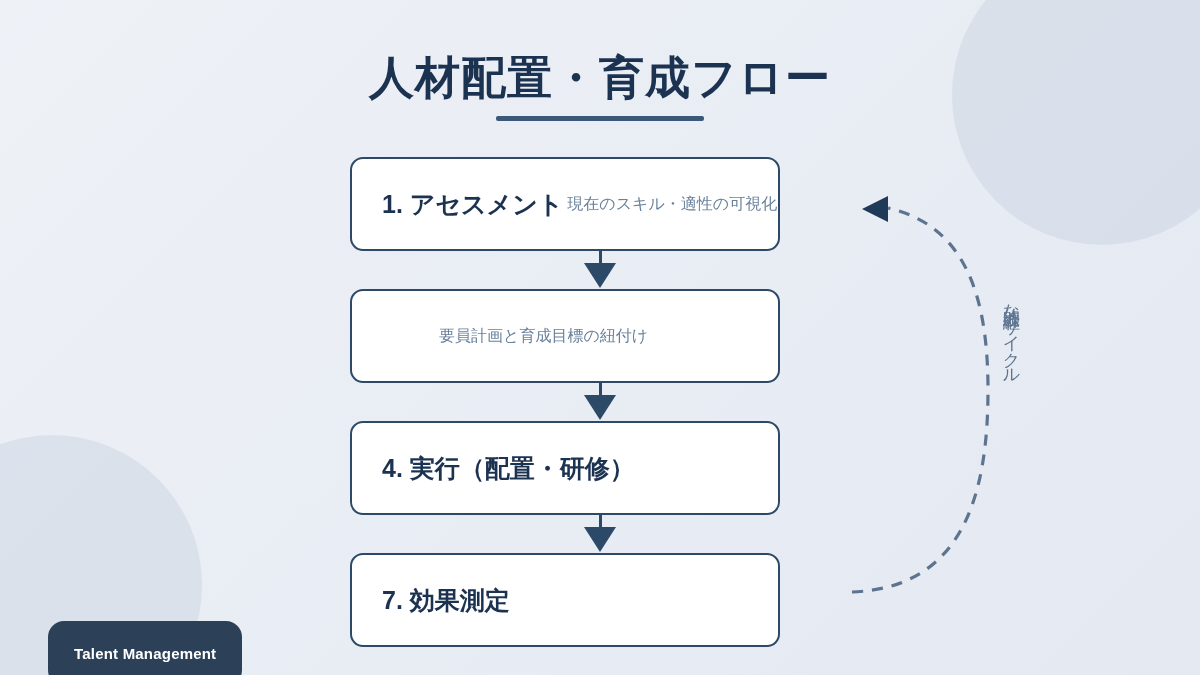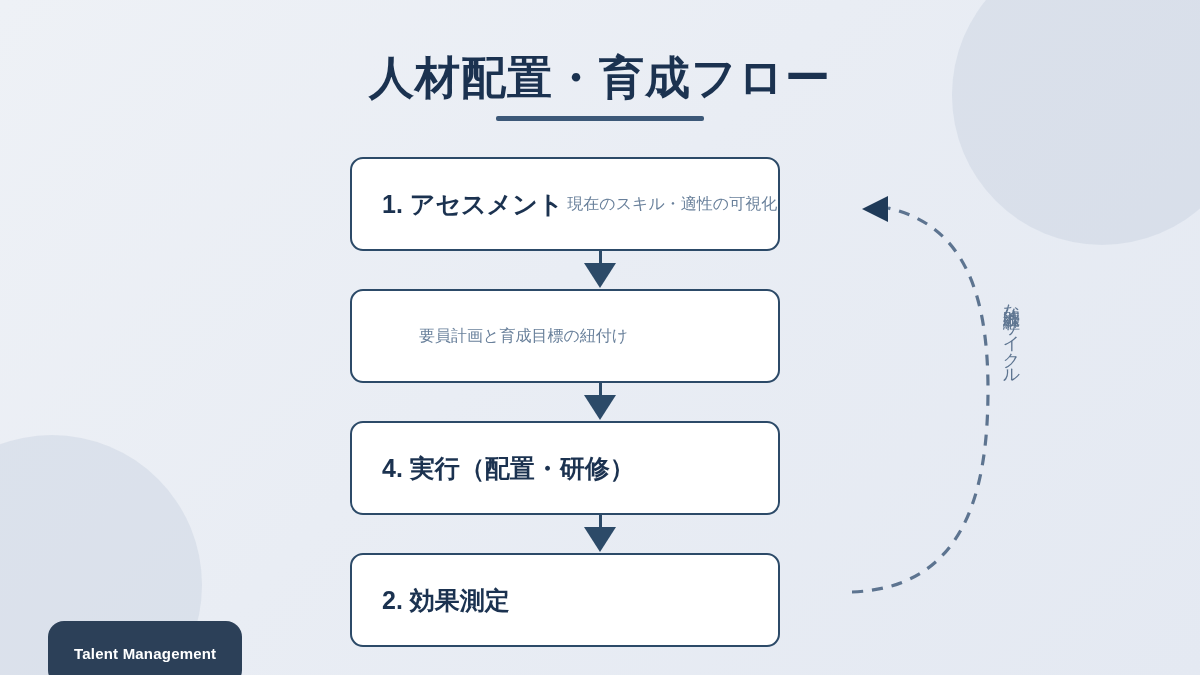--- a/index.html
+++ b/index.html
@@ -99,21 +99,21 @@
     color: #69809b;
     white-space: nowrap;
     flex: 0 0 auto;
     margin-left: 18px;
   }
   
   .step-box.overflow .step-desc {
     margin-left: 4px;
   }
   .step-box.wide-gap .step-desc {
-    margin-left: 37px;
+    margin-left: 57px;
   }
 
   
   .connector {
     position: relative;
     height: 38px;
     width: 500px;
   }
   .connector .stem {
     position: absolute;
@@ -214,20 +214,20 @@
     <div class="step-box overflow">
       <span class="step-label">4. 実行（配置・研修）</span>
     </div>
 
     <div class="connector">
       <div class="stem"></div>
       <div class="head"></div>
     </div>
 
     <div class="step-box wide-gap">
-      <span class="step-label">2. 効果測定</span>
+      <span class="step-label">7. 効果測定</span>
     </div>
 
   </div>
 
   <div class="badge">Talent Management</div>
 
 </div>
 
 </body></html>

